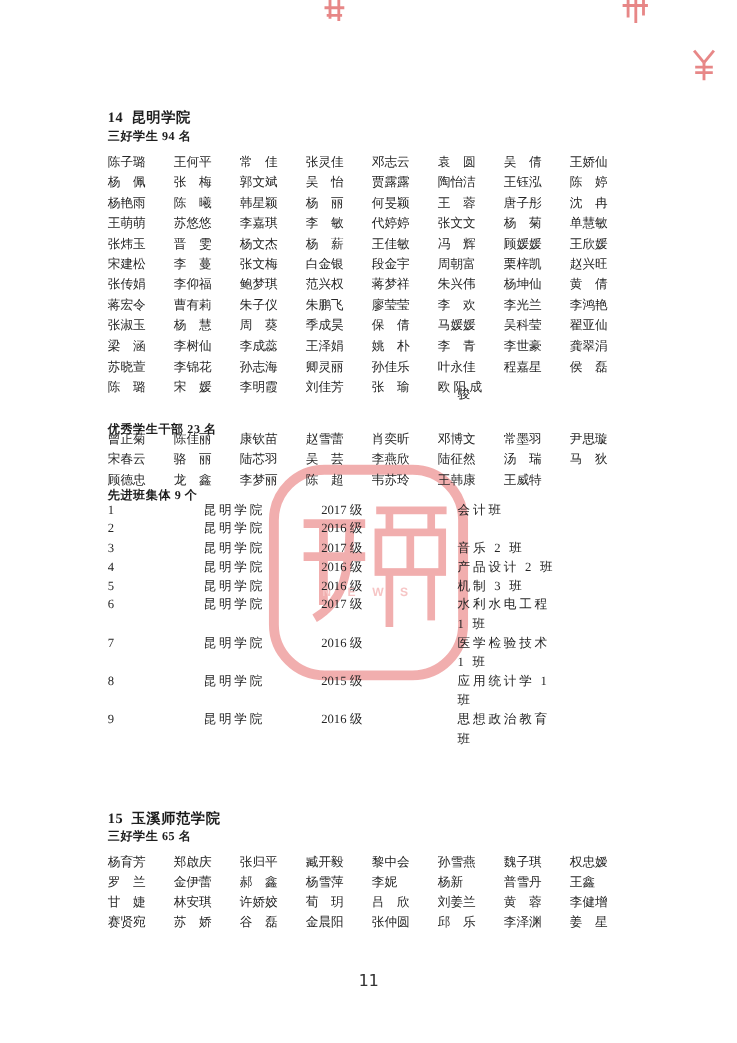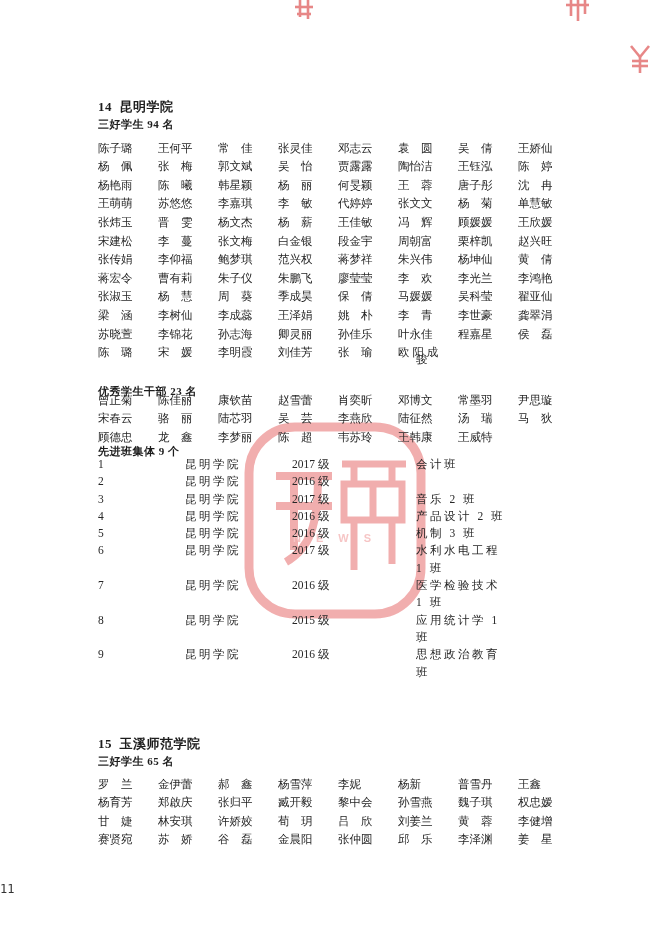--- a/index.html
+++ b/index.html
@@ -14,22 +14,22 @@
   .name-row{display:flex;height:18.6px;align-items:flex-end;}
   .name-cell{width:60px;font-size:11.5px;line-height:14px;white-space:pre;color:#262626;}
   .cont-char{font-size:11.5px;line-height:14px;color:#262626;z-index:2;}
   .class-table{position:absolute;left:98px;top:456px;display:flex;flex-direction:column;z-index:2;}
   .ct-row{display:flex;align-items:flex-start;}
   .ct-no{width:87px;font-size:11.5px;line-height:17.3px;color:#262626;}
   .ct-school{width:107px;font-size:11.5px;line-height:17.3px;letter-spacing:2.5px;color:#262626;}
   .ct-grade{width:96px;font-size:11.5px;line-height:17.3px;color:#262626;white-space:pre;}
   .ct-class{width:130px;font-size:11.5px;color:#262626;margin-left:28px;}
   .ct-class-line{line-height:17.3px;letter-spacing:2.5px;white-space:pre;}
-  .page-number{position:absolute;left:0;top:882px;width:100%;
-    font-size:12px;color:#333;font-family:"DejaVu Sans Mono","Liberation Mono",monospace;}
+  .page-number{position:absolute;left:0;top:882px;width:100%;text-align:center;
+    font-size:15px;color:#333;font-family:"DejaVu Sans Mono","Liberation Mono",monospace;}
   .seal{position:absolute;left:240px;top:418px;width:190px;height:205px;z-index:1;opacity:0.85;}
   .frag{position:absolute;z-index:1;opacity:0.8;}
 </style>
 </head>
 <body>
 
 <div id="page">
 
   <svg class="frag" style="left:293px;top:0px;" width="22" height="20" viewBox="0 0 22 20">
     <g stroke="#e26a6a" stroke-width="2.6" fill="none">
@@ -308,40 +308,40 @@
           <div class="ct-class-line">思想政治教育</div>
           <div class="ct-class-line">班</div>
         </div>
       </div>
     </div>
 
   <div class="abs sec-heading" style="left:98px;top:736px;">15  玉溪师范学院</div>
   <div class="abs sub-heading" style="left:98px;top:754px;">三好学生 65 名</div>
   <div class="names-grid" style="top:772px;">
       <div class="name-row">
+        <span class="name-cell">杨育芳</span>
+        <span class="name-cell">郑啟庆</span>
+        <span class="name-cell">张归平</span>
+        <span class="name-cell">臧开毅</span>
+        <span class="name-cell">黎中会</span>
+        <span class="name-cell">孙雪燕</span>
+        <span class="name-cell">魏子琪</span>
+        <span class="name-cell">权忠嫒</span>
+      </div>
+      <div class="name-row">
         <span class="name-cell">罗　兰</span>
         <span class="name-cell">金伊蕾</span>
         <span class="name-cell">郝　鑫</span>
         <span class="name-cell">杨雪萍</span>
         <span class="name-cell">李妮</span>
         <span class="name-cell">杨新</span>
         <span class="name-cell">普雪丹</span>
         <span class="name-cell">王鑫</span>
       </div>
       <div class="name-row">
-        <span class="name-cell">杨育芳</span>
-        <span class="name-cell">郑啟庆</span>
-        <span class="name-cell">张归平</span>
-        <span class="name-cell">臧开毅</span>
-        <span class="name-cell">黎中会</span>
-        <span class="name-cell">孙雪燕</span>
-        <span class="name-cell">魏子琪</span>
-        <span class="name-cell">权忠嫒</span>
-      </div>
-      <div class="name-row">
         <span class="name-cell">甘　婕</span>
         <span class="name-cell">林安琪</span>
         <span class="name-cell">许娇姣</span>
         <span class="name-cell">荀　玥</span>
         <span class="name-cell">吕　欣</span>
         <span class="name-cell">刘姜兰</span>
         <span class="name-cell">黄　蓉</span>
         <span class="name-cell">李健增</span>
       </div>
       <div class="name-row">

